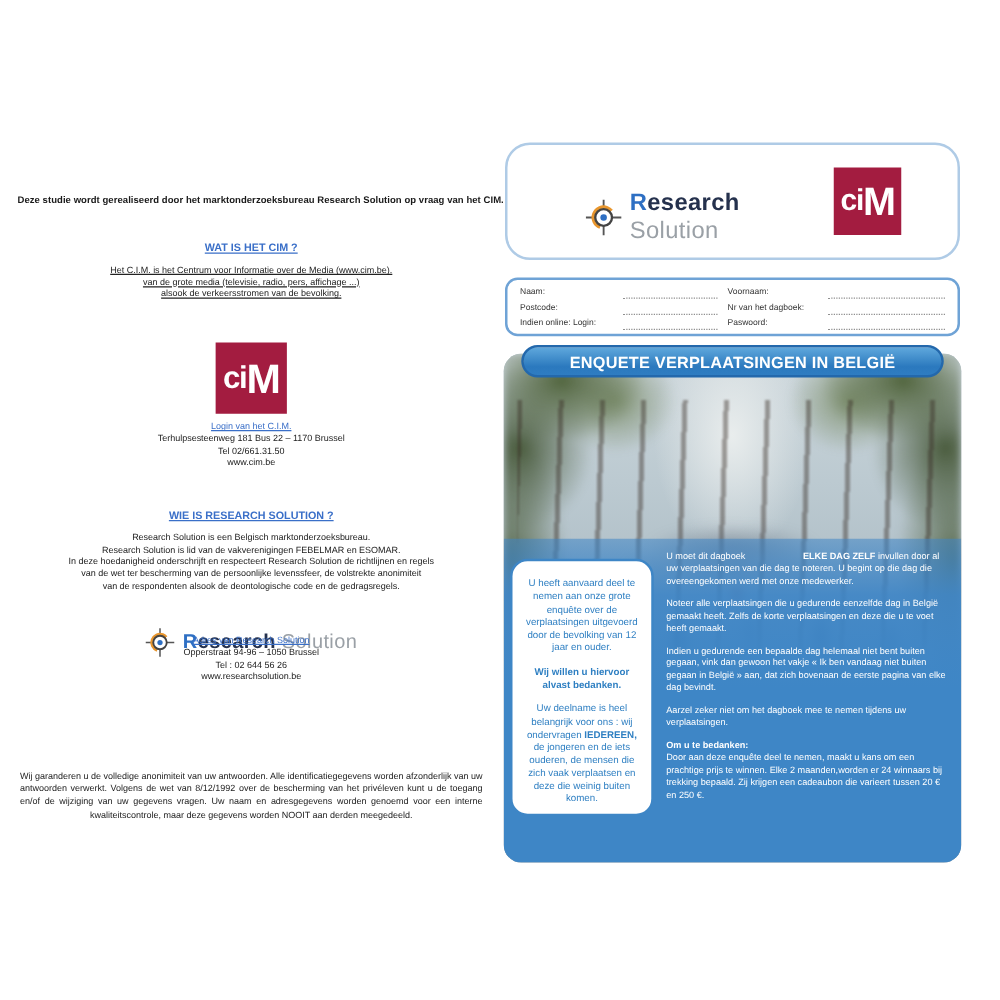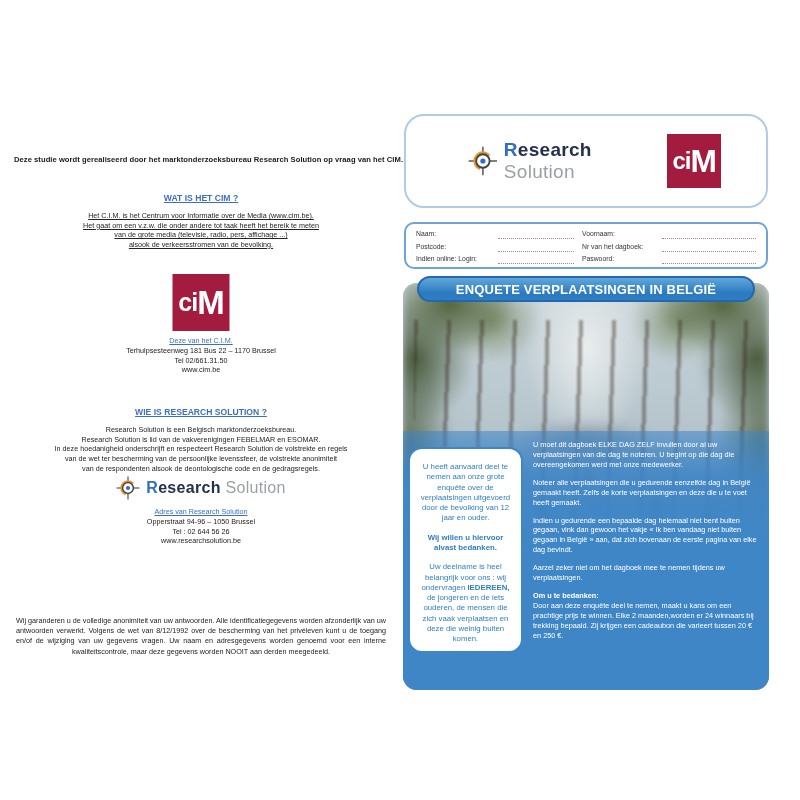--- a/index.html
+++ b/index.html
@@ -19,21 +19,21 @@
     background:#a31c40; color:#fff; display:flex; align-items:center; justify-content:center;
     font-weight:bold; letter-spacing:-1px; }
   .cim-square-left { top:274px; width:57px; height:57px; font-size:25px; }
   .cim-ci { line-height:1; }
   .cim-m { font-size:1.32em; line-height:0.9; }
   .adres-label { color:#3a6fc8; text-decoration:underline; font-size:7.2px; }
   .cim-adres-label { top:336px; }
   .cim-adres-lines { top:346px; }
   .wie-heading { top:407px; }
   .wie-body { top:425px; }
-  .rs-logo-row { display:flex; align-items:center; justify-content:center; gap:6px; }
+  .rs-logo-row { display:flex; align-items:center; justify-content:center; gap:6px;margin-top:26px; }
   .rs-logo-left { top:476px; }
   .rs-text-research { font-weight:bold; color:#25314d; }
   .rs-text-r { color:#2e6fc3; }
   .rs-text-solution { color:#9aa0a6; font-weight:normal; }
   .rs-logo-left .rs-text { font-size:16px; letter-spacing:0.3px; }
   .rs-adres-label { top:507px; }
   .rs-adres-lines { top:517px; }
   .footer-par { top:616px; font-size:7.2px; line-height:1.42; text-align:justify;
     text-align-last:center; color:#222; padding:0 2px; }
 
@@ -107,62 +107,61 @@
 
   .white-box { position:absolute; top:447px; left:5px; width:115px; height:206px;
     background:#fff; border:2px solid #3e86c6; border-radius:14px; z-index:25;
     padding:13px 7px; color:#2e7fc2; font-size:7.8px; line-height:1.32; text-align:center; }
   .white-box p { margin-bottom:9px; }
   .wb-bold { font-weight:bold; }
 
   .panel-text { position:absolute; top:440px; left:130px; width:228px; z-index:25;
     color:#ffffff; font-size:7.3px; line-height:1.36; text-align:left; }
   .panel-text p { margin-bottom:8px; }
-  .pt-bold { font-weight:normal; }
+  .pt-bold { font-weight:bold;margin-left:44px; }
   .thanks-heading { font-weight:bold; margin-bottom:0 !important; }
 
   
   .rs-target { display:inline-block; }
 </style>
 </head>
 <body>
 
 <div id="canvas">
 
   <div id="left-page">
 
     <div class="lp intro">Deze studie wordt gerealiseerd door het marktonderzoeksbureau Research Solution op vraag van het CIM.</div>
 
     <div class="lp blue-heading wat-heading">WAT IS HET CIM ?</div>
 
     <div class="lp body-lines wat-body">
       <div>Het C.I.M. is het Centrum voor Informatie over de Media (www.cim.be).</div>
-      <div>Het gaat om een v.z.w. die onder andere tot taak heeft het bereik te meten</div>
       <div>van de grote media (televisie, radio, pers, affichage ...)</div>
       <div>alsook de verkeersstromen van de bevolking.</div>
     </div>
 
     <div class="cim-square cim-square-left">
       <span class="cim-ci">ci</span>
         <span class="cim-m">M</span>
     </div>
 
-    <div class="lp adres-label cim-adres-label">Deze van het C.I.M.</div>
+    <div class="lp adres-label cim-adres-label">Login van het C.I.M.</div>
     <div class="lp body-lines cim-adres-lines">
       <div>Terhulpsesteenweg 181 Bus 22 – 1170 Brussel</div>
       <div>Tel  02/661.31.50</div>
       <div>www.cim.be</div>
     </div>
 
     <div class="lp blue-heading wie-heading">WIE IS RESEARCH SOLUTION ?</div>
 
     <div class="lp body-lines wie-body">
       <div>Research Solution is een Belgisch marktonderzoeksbureau.</div>
       <div>Research Solution is lid van de vakverenigingen  FEBELMAR en ESOMAR.</div>
-      <div>In deze hoedanigheid onderschrijft en respecteert Research Solution de volstrekte en regels</div>
+      <div>In deze hoedanigheid onderschrijft en respecteert Research Solution de richtlijnen en regels</div>
       <div>van de wet ter bescherming van de persoonlijke levenssfeer, de volstrekte anonimiteit</div>
       <div>van de respondenten alsook de deontologische code en de gedragsregels.</div>
     </div>
 
     <div class="lp rs-logo-row rs-logo-left">
       <svg class="rs-target" width="24" height="24" viewBox="0 0 40 40">
         <line x1="20" y1="1" x2="20" y2="39" stroke="#555" stroke-width="2"></line>
         <line x1="1" y1="20" x2="39" y2="20" stroke="#555" stroke-width="2"></line>
         <circle cx="20" cy="20" r="11" fill="none" stroke="#e8962e" stroke-width="4" stroke-dasharray="40 30" transform="rotate(110 20 20)"></circle>
         <circle cx="20" cy="20" r="9" fill="#ffffff" stroke="#444" stroke-width="2.5"></circle>

